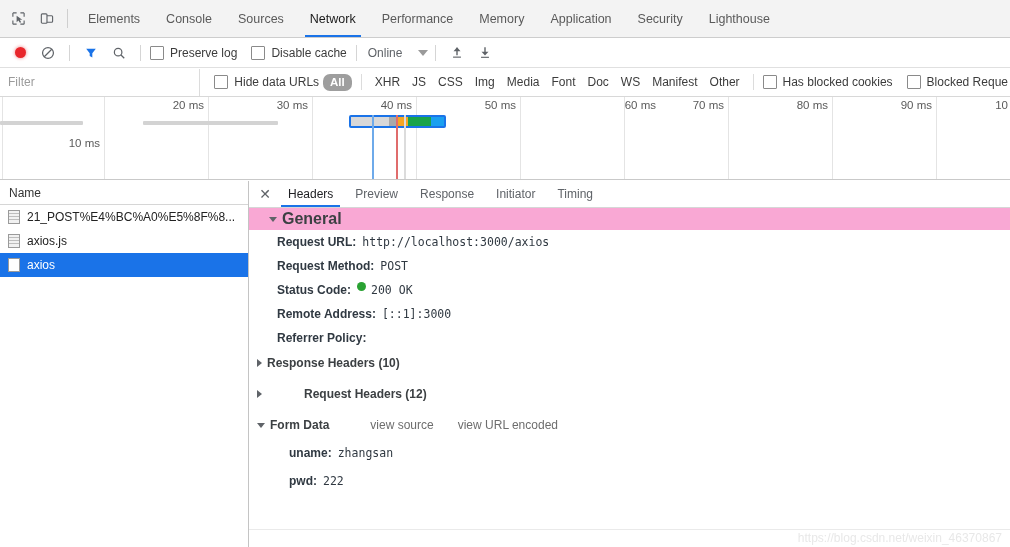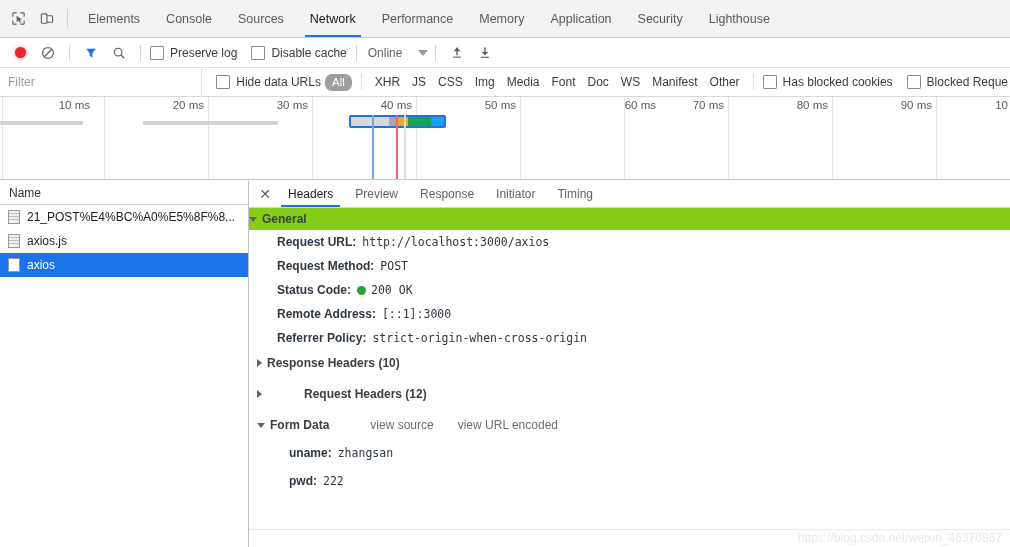--- a/index.html
+++ b/index.html
@@ -154,20 +154,21 @@
   }
   .type-pill {
     font-size: 11.5px;
     color: #fff;
     background: #9e9e9e;
     border-radius: 7px;
     padding: 2px 7px;
     margin: 0 2px;
     cursor: pointer;
     line-height: 13px;
+    font-weight: bold;
   }
   .type-item {
     font-size: 12px;
     color: #3c3c3c;
     padding: 0 6px;
     cursor: pointer;
     white-space: nowrap;
   }
 
   
@@ -333,42 +334,41 @@
   .det-body {
     flex: 1;
     overflow: hidden;
     position: relative;
   }
   .section-head {
     height: 22px;
     display: flex;
     align-items: center;
     gap: 5px;
-    padding-left: 0;
-    background: #84cc16;
-    font-size: 12px;
+    padding-left: 20px;
+    background: #f9a8d4;
+    font-size: 16px;
     font-weight: bold;
     color: #3c4043;
     cursor: pointer;
   }
   .tri {
     width: 0; height: 0;
     border-top: 4px solid transparent;
     border-bottom: 4px solid transparent;
     border-left: 5px solid #5f6368;
   }
   .tri.open {
     border-left: 4px solid transparent;
     border-right: 4px solid transparent;
     border-top: 5px solid #5f6368;
     border-bottom: 0;
   }
   .kv {
     display: flex;
-    align-items: center;
     padding: 4px 0 4px 28px;
     font-size: 12px;
     line-height: 16px;
   }
   .kv .k {
     font-weight: bold;
     color: #303942;
     white-space: nowrap;
   }
   .kv .v {
@@ -569,21 +569,21 @@
       <div class="gridline" style="left:312px;"></div>
       <div class="gridline" style="left:416px;"></div>
       <div class="gridline" style="left:520px;"></div>
       <div class="gridline" style="left:624px;"></div>
       <div class="gridline" style="left:728px;"></div>
       <div class="gridline" style="left:832px;"></div>
       <div class="gridline" style="left:936px;"></div>
       <div class="gridline" style="left:2px;"></div>
     </div>
 
-    <div class="ticklabel" style="left:94px;">10 ms</div>
+    <div class="ticklabel" style="left:104px;margin-top:38px;">10 ms</div>
     <div class="ticklabel" style="left:208px;">20 ms</div>
     <div class="ticklabel" style="left:312px;">30 ms</div>
     <div class="ticklabel" style="left:416px;">40 ms</div>
     <div class="ticklabel" style="left:520px;">50 ms</div>
     <div class="ticklabel" style="left:660px;">60 ms</div>
     <div class="ticklabel" style="left:728px;">70 ms</div>
     <div class="ticklabel" style="left:832px;">80 ms</div>
     <div class="ticklabel" style="left:936px;">90 ms</div>
     <div class="ticklabel" style="left:1012px;">10</div>
 
@@ -660,21 +660,20 @@
           <span class="k">Status Code:</span>
           <span class="status-dot"></span>
           <span class="v" style="margin-left:0;">200 OK</span>
         </div>
         <div class="kv">
           <span class="k">Remote Address:</span>
           <span class="v">[::1]:3000</span>
         </div>
         <div class="kv">
           <span class="k">Referrer Policy:</span>
-          <span class="v">strict-origin-when-cross-origin</span>
         </div>
 
         <div class="sub-head" style="">
           <span class="tri"></span>
           <span>Response Headers (10)</span>
         </div>
 
         <div class="sub-head" style="margin-top:5px;gap:42px;">
           <span class="tri"></span>
           <span>Request Headers (12)</span>

